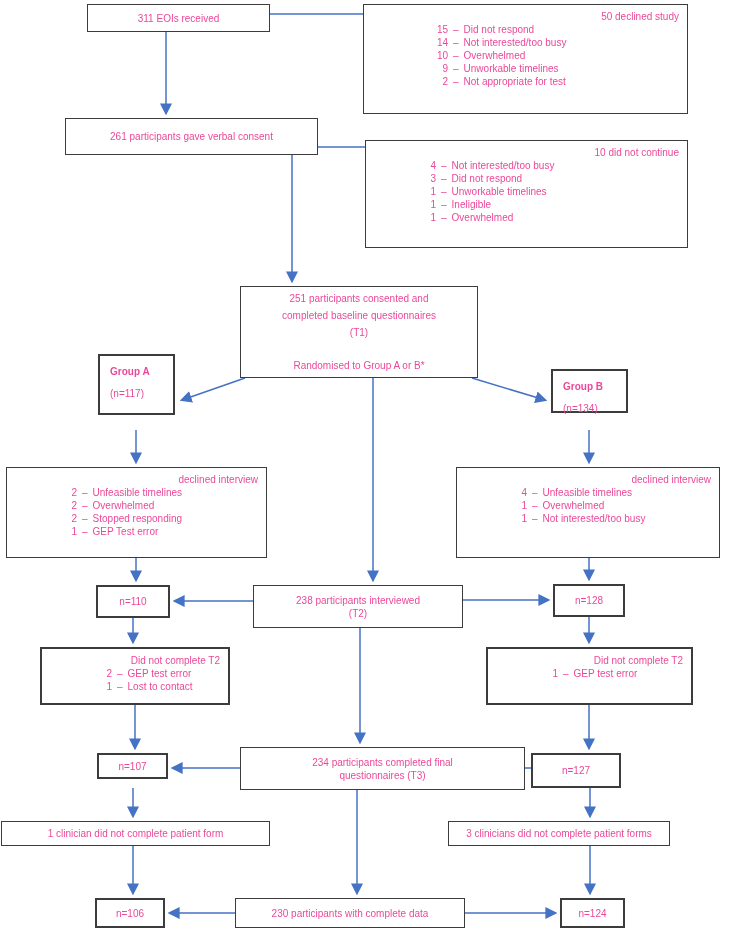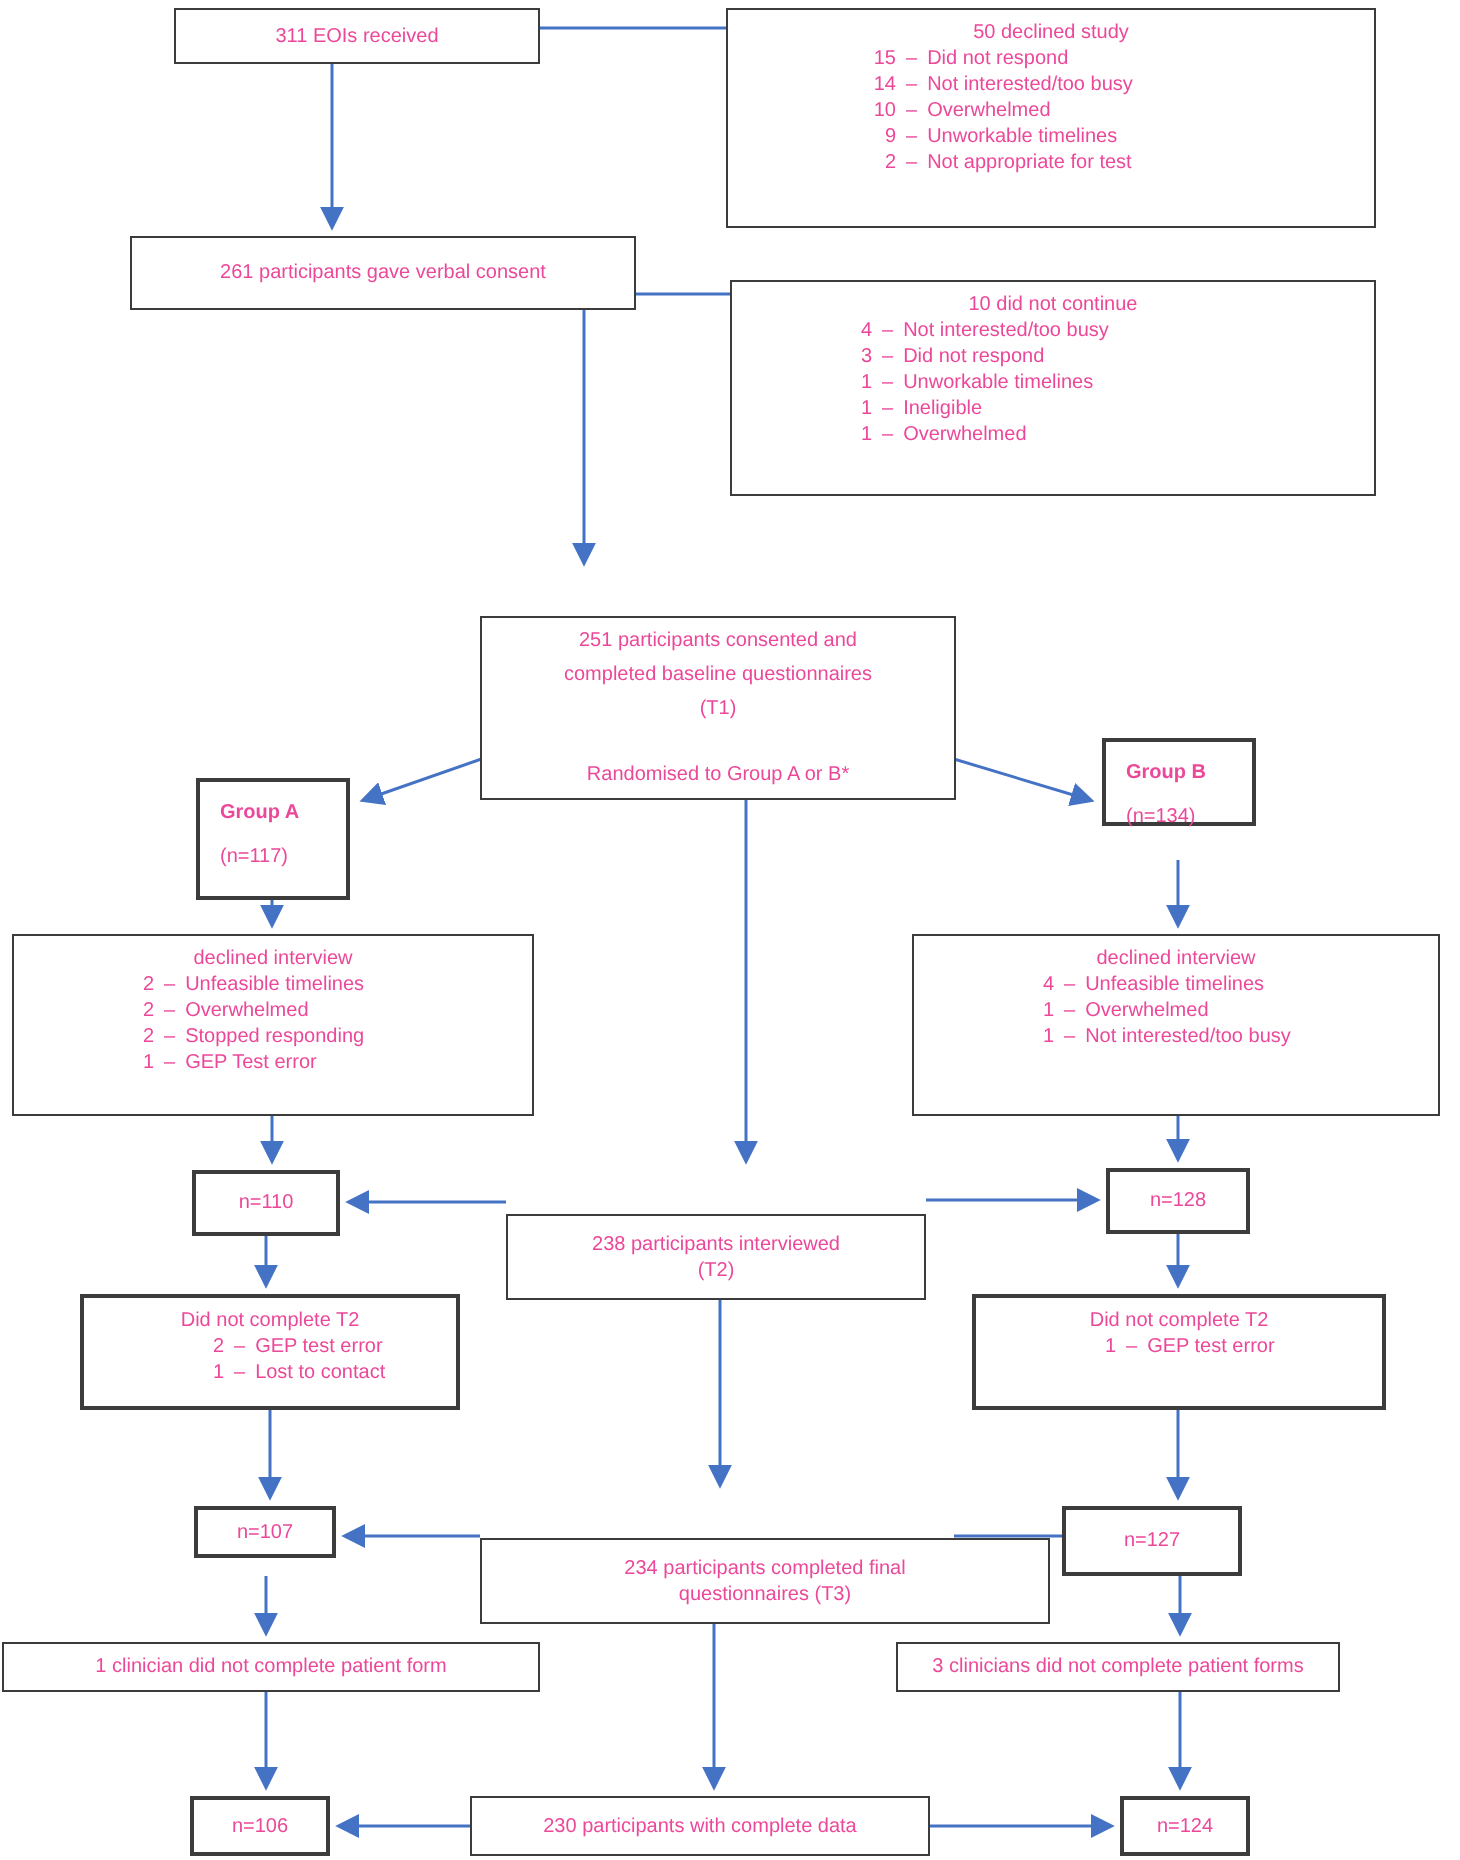--- a/index.html
+++ b/index.html
@@ -8,23 +8,23 @@
     position:relative;width:730px;height:930px;background:#ffffff;
     font-family:"Liberation Sans", sans-serif;font-size:10px;color:#ec4899;
     overflow:hidden;
   }
   .box{
     position:absolute;background:#fff;border:1.5px solid var(--border,#3c3c3c);
     box-sizing:border-box;line-height:1.3;
   }
   .thick{border-width:2px;}
   .center-one{display:flex;align-items:center;justify-content:center;text-align:center;}
-  .center-col{display:flex;flex-direction:column;align-items:center;justify-content:center;text-align:center;margin-top:22px;}
+  .center-col{display:flex;flex-direction:column;align-items:center;justify-content:center;text-align:center;}
   .listbox{padding:5px 8px;}
-  .listbox .head{text-align:center;}
+  .listbox .head{text-align:right;}
   .item{display:flex;}
   .item .num{width:62px;text-align:right;flex:0 0 auto;}
   .wide-num .item .num{width:76px;}
   .item .dash{padding:0 5px;flex:0 0 auto;}
   .item .lbl{text-align:left;white-space:nowrap;}
   .groupbox{padding:9px 10px;display:flex;flex-direction:column;gap:9px;}
   .groupbox .gtitle{font-weight:bold;}
   .gap{height:16px;}
   svg.wires{position:absolute;left:0;top:0;width:730px;height:930px;pointer-events:none;}
   .conn{stroke:var(--accent,#4472C4);stroke-width:1.5;fill:none;}
@@ -144,21 +144,21 @@
   </div>
 
   <div class="box center-col lh17" style="left:240px;top:286px;width:238px;height:92px;">
     <div>251 participants consented and</div>
     <div>completed baseline questionnaires</div>
     <div>(T1)</div>
     <div class="gap"></div>
     <div>Randomised to Group A or B*</div>
   </div>
 
-  <div class="box groupbox thick" style="left:98px;top:389px;width:77px;height:61px;">
+  <div class="box groupbox thick" style="left:98px;top:354px;width:77px;height:61px;">
     <div class="gtitle">Group A</div>
     <div>(n=117)</div>
   </div>
   <div class="box groupbox thick" style="left:551px;top:369px;width:77px;height:44px;">
     <div class="gtitle">Group B</div>
     <div>(n=134)</div>
   </div>
 
   <div class="box listbox" style="left:6px;top:467px;width:261px;height:91px;">
     <div class="head">declined interview</div>

